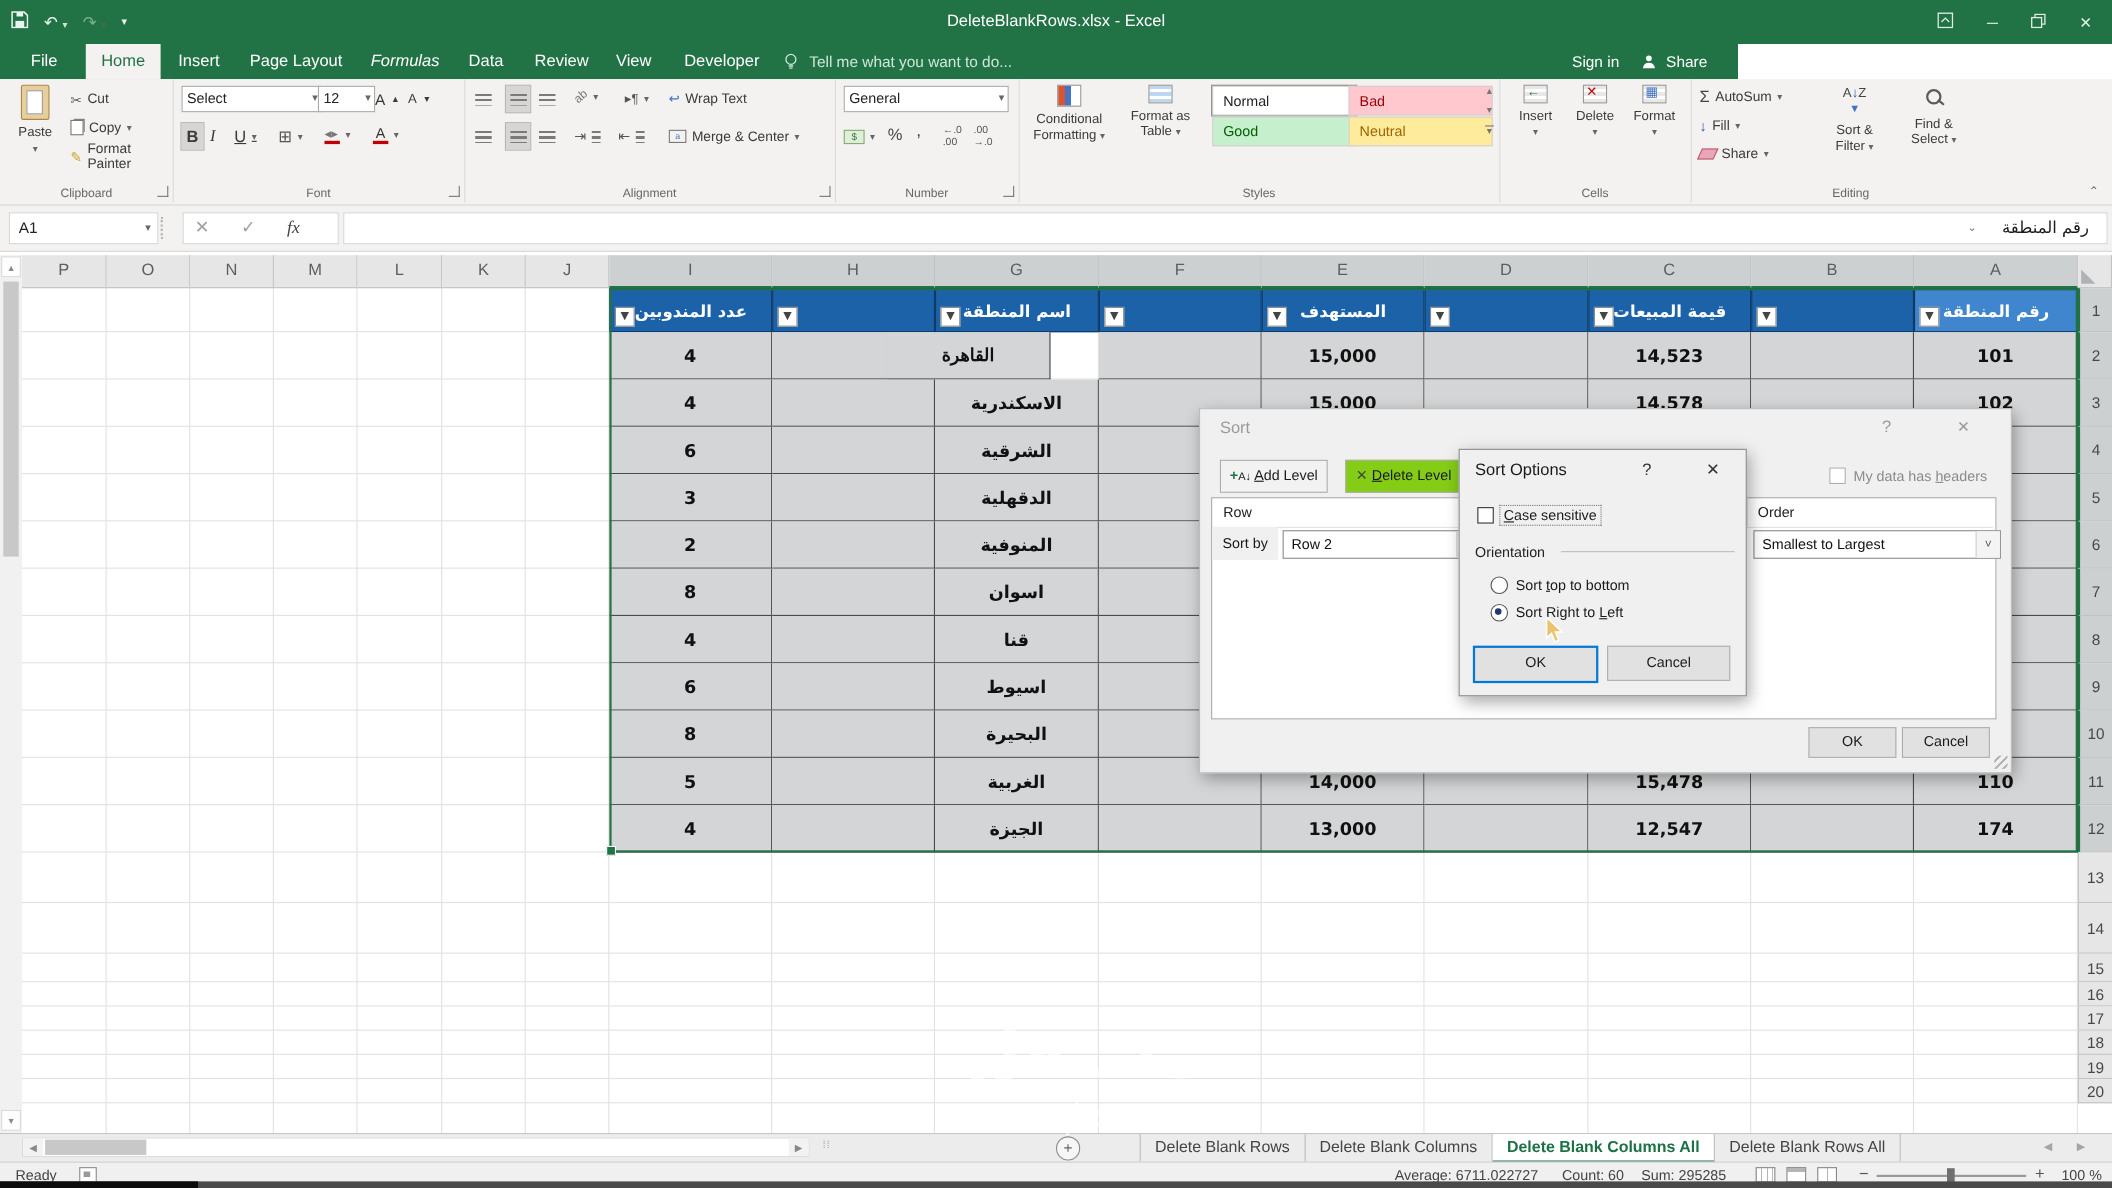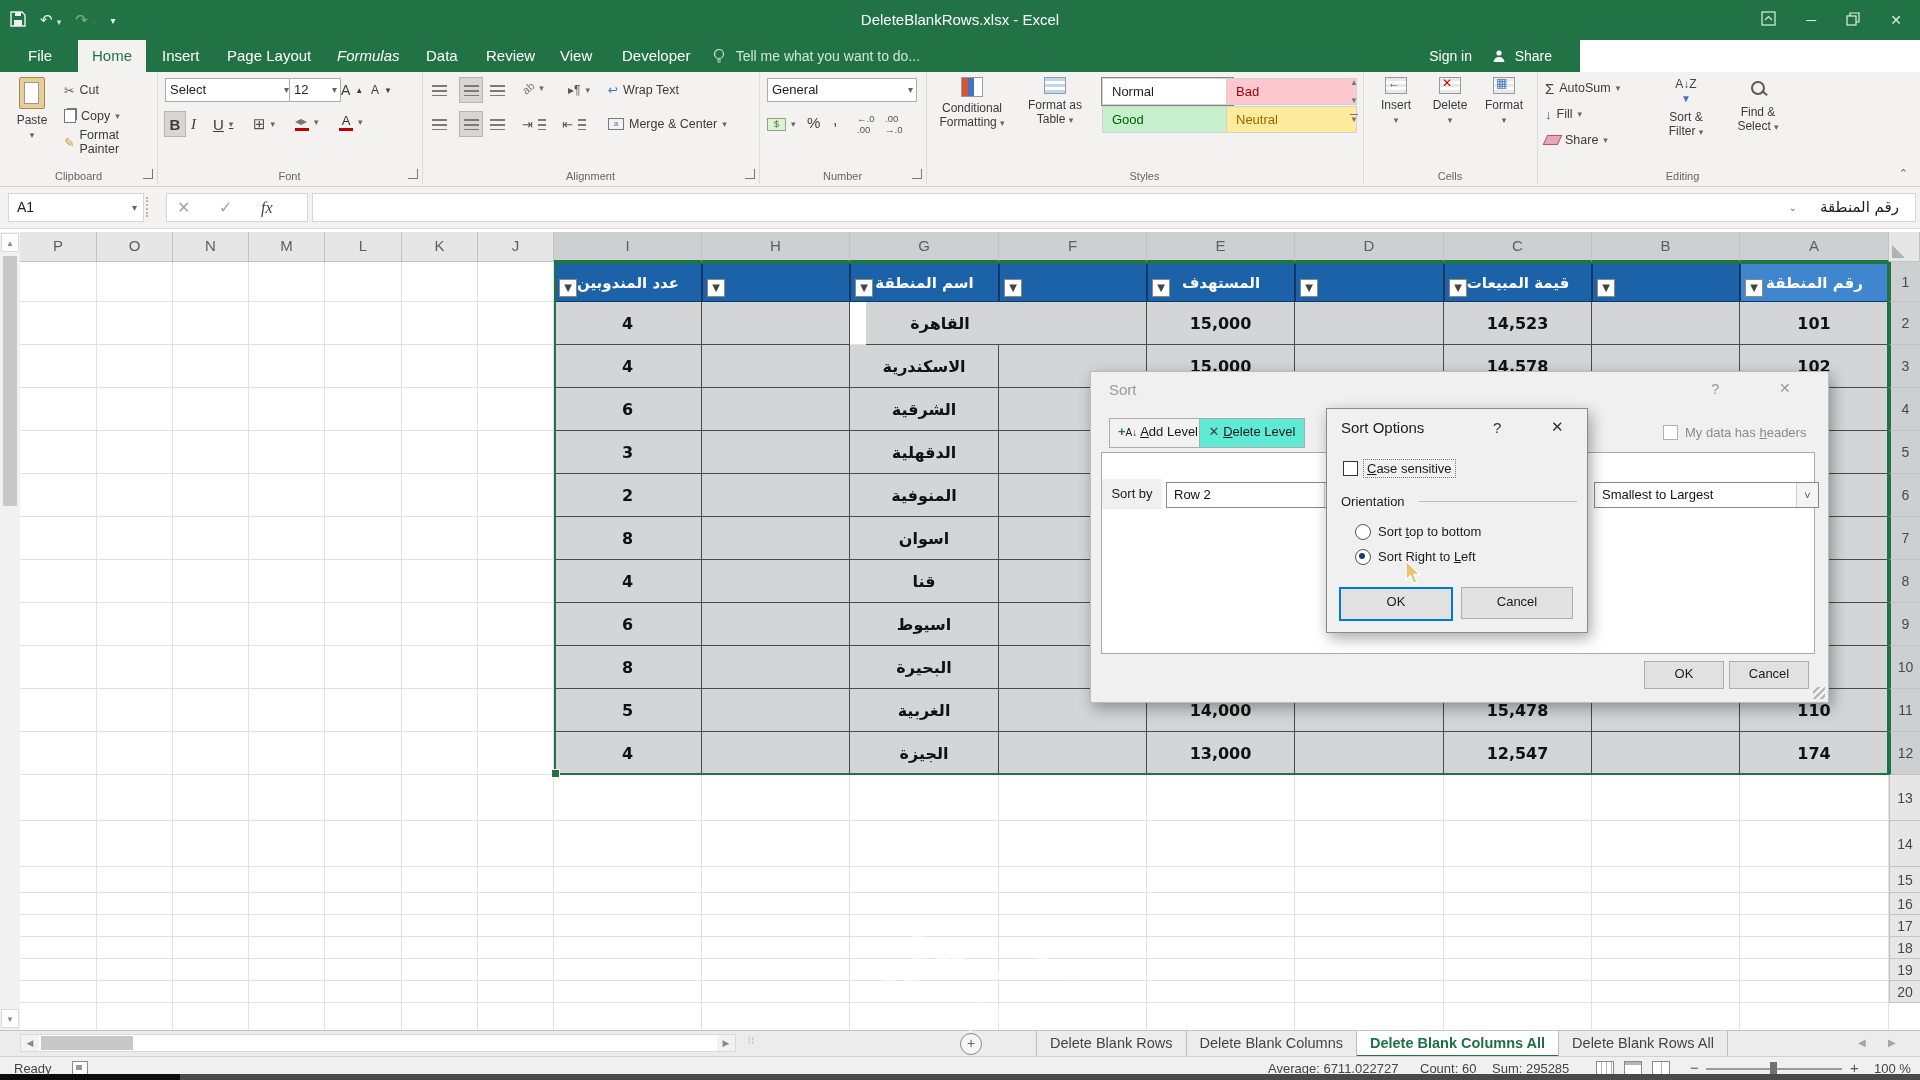--- a/index.html
+++ b/index.html
@@ -459,21 +459,21 @@
       <div class="thead" style="left: 1295px; top: 262px; width: 149px; height: 40px; line-height: 40px;">
         <div class="filterbtn">▼</div>
       </div>
       <div class="thead" style="left: 1444px; top: 262px; width: 148px; height: 40px; line-height: 40px;">قيمة المبيعات<div class="filterbtn">▼</div></div>
       <div class="thead" style="left: 1592px; top: 262px; width: 148px; height: 40px; line-height: 40px;">
         <div class="filterbtn">▼</div>
       </div>
       <div class="thead active" style="left: 1740px; top: 262px; width: 149px; height: 40px; line-height: 40px;">رقم المنطقة<div class="filterbtn">▼</div></div>
       <div class="tcell" style="left: 554px; top: 302px; width: 148px; height: 43px; line-height: 43px;">4</div>
       <div class="tcell" style="left: 702px; top: 302px; width: 148px; height: 43px; line-height: 43px;"></div>
-      <div class="tcell" style="left: 866px; top: 302px; width: 149px; height: 43px; line-height: 43px;">القاهرة</div>
+      <div class="tcell" style="left: 806px; top: 302px; width: 149px; height: 43px; line-height: 43px; font-family: Liberation Serif, serif;">القاهرة</div>
       <div class="tcell" style="left: 999px; top: 302px; width: 148px; height: 43px; line-height: 43px;"></div>
       <div class="tcell" style="left: 1147px; top: 302px; width: 148px; height: 43px; line-height: 43px;">15,000</div>
       <div class="tcell" style="left: 1295px; top: 302px; width: 149px; height: 43px; line-height: 43px;"></div>
       <div class="tcell" style="left: 1444px; top: 302px; width: 148px; height: 43px; line-height: 43px;">14,523</div>
       <div class="tcell" style="left: 1592px; top: 302px; width: 148px; height: 43px; line-height: 43px;"></div>
       <div class="tcell" style="left: 1740px; top: 302px; width: 149px; height: 43px; line-height: 43px;">101</div>
       <div class="tcell" style="left: 554px; top: 345px; width: 148px; height: 43px; line-height: 43px;">4</div>
       <div class="tcell" style="left: 702px; top: 345px; width: 148px; height: 43px; line-height: 43px;"></div>
       <div class="tcell" style="left: 850px; top: 345px; width: 149px; height: 43px; line-height: 43px;">الاسكندرية</div>
       <div class="tcell" style="left: 999px; top: 345px; width: 148px; height: 43px; line-height: 43px;"></div>
@@ -573,32 +573,38 @@
 
   <div class="dlg" style="left:1090px;top:371px;width:737px;height:330px;z-index:50;border-color:#bcbcbc;">
     <div class="dlg-title" style="left:18px;top:9px;color:#9a9a9a;">Sort</div>
     <div class="abs" style="left:620px;top:8px;color:#9a9a9a;font-size:15px;">?</div>
     <div class="abs" style="left:688px;top:8px;color:#9a9a9a;font-size:14px;">✕</div>
 
     <div class="btn" style="left:18px;top:46px;width:96px;height:28px;line-height:26px;background:#f2f2f2;">
       <span style="color:#217346;font-weight:bold;">+</span><span style="font-size:10px;">A↓</span>
       <span></span><span class="mn">A</span><span>dd Level</span>
     </div>
-    <div class="btn" style="left:108px;top:46px;width:104px;height:28px;line-height:26px;background:#5eead4;">
+    <div class="btn" style="left:132px;top:46px;width:104px;height:28px;line-height:26px;background:#84cc16;">
       <span style="color:#444;">✕</span>
       <span></span><span class="mn">D</span><span>elete Level</span>
     </div>
     <div class="btn" style="left:238px;top:46px;width:40px;height:28px;background:#f2f2f2;"></div>
 
     <span class="chkbox" style="left:572px;top:53px;border-color:#b0b0b0;"></span>
     <div class="abs" style="left:594px;top:53px;color:#8a8a8a;">
       <span>My data has </span><span class="mn">h</span><span>eaders</span>
     </div>
 
     <div class="abs" style="left:10px;top:80px;width:712px;height:200px;background:#fff;border:1px solid #ababab;">
+      <div class="abs" style="left:0;top:0;width:710px;height:26px;border-bottom:1px solid #e3e3e3;">
+        <span style="position:absolute;left:10px;top:5px;color:#222;">Row</span>
+        <div class="abs" style="left:486px;top:0;width:224px;height:25px;border-left:1px solid #e3e3e3;">
+          <span style="position:absolute;left:9px;top:5px;color:#222;">Order</span>
+        </div>
+      </div>
       <div class="abs" style="left:0;top:26px;width:60px;height:30px;background:#f0f0f0;line-height:30px;text-align:center;">Sort by</div>
       <div class="ddown" style="left:64px;top:29px;width:172px;height:24px;">
         <span>Row 2</span><span class="da">˅</span>
       </div>
       <div class="ddown" style="left:492px;top:29px;width:216px;height:24px;">
         <span>Smallest to Largest</span><span class="da">˅</span>
       </div>
     </div>
 
     <div class="btn" style="left:553px;top:289px;width:78px;height:26px;line-height:24px;">OK</div>

